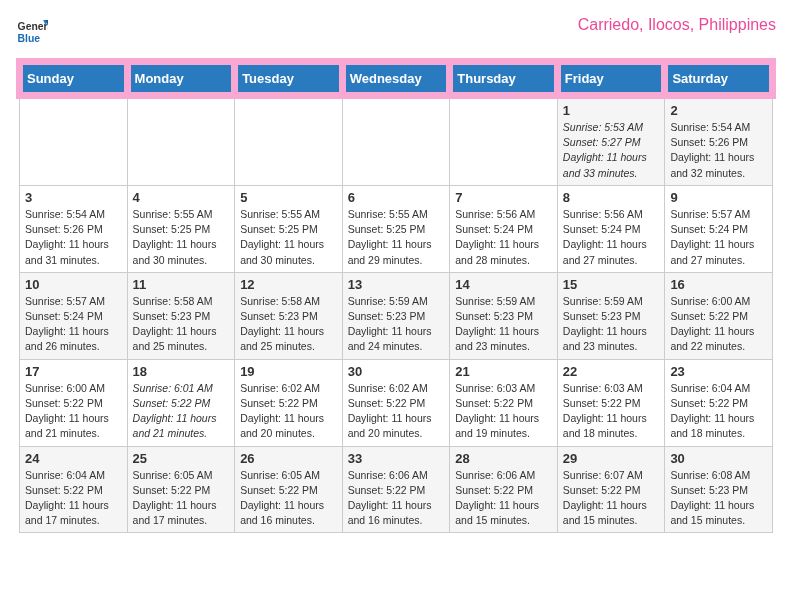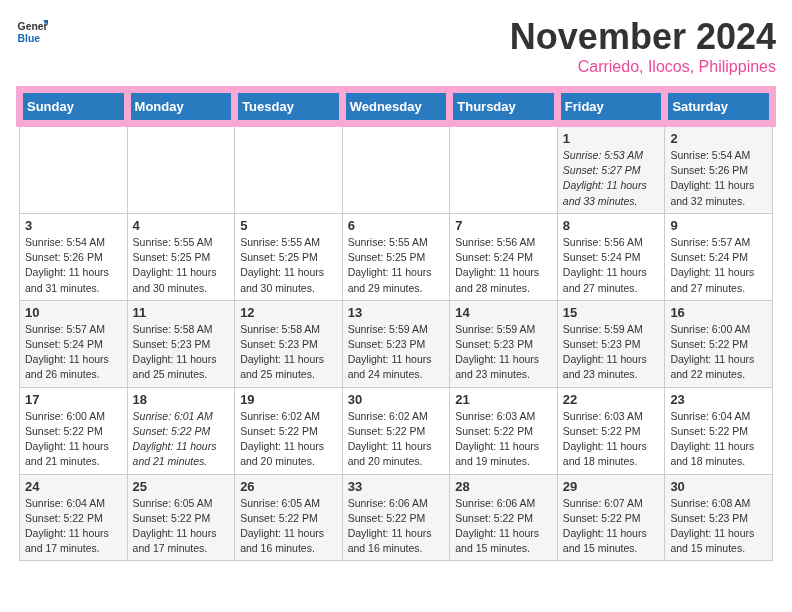--- a/index.html
+++ b/index.html
@@ -83,21 +83,20 @@
 <div class="header">
   <div class="logo">
     <svg class="logo-icon" viewBox="0 0 40 40">
       <text x="2" y="18" font-size="13" font-weight="bold" fill="#333">General</text>
       <text x="2" y="32" font-size="13" font-weight="bold" fill="#1a6bb5">Blue</text>
       <polygon points="34,5 40,5 37,12" fill="#2a7abf"></polygon>
       <polygon points="37,5 40,5 40,12" fill="#1a5a9a"></polygon>
     </svg>
   </div>
   <div class="title-block">
-    <div class="month-title">November 2024</div>
     <div class="location-title">Carriedo, Ilocos, Philippines</div>
   </div>
 </div>
 
 <table>
   <thead>
     <tr id="weekday-header">
     <th>Sunday</th>
         <th>Monday</th>
         <th>Tuesday</th>

